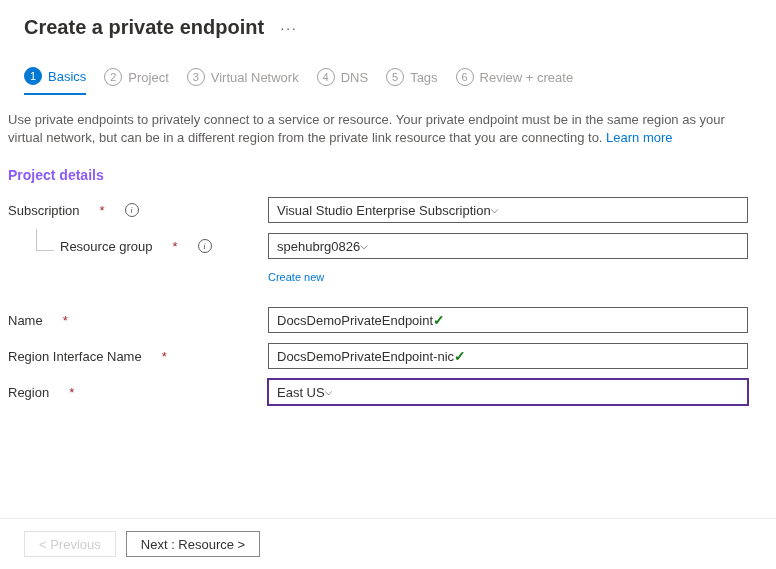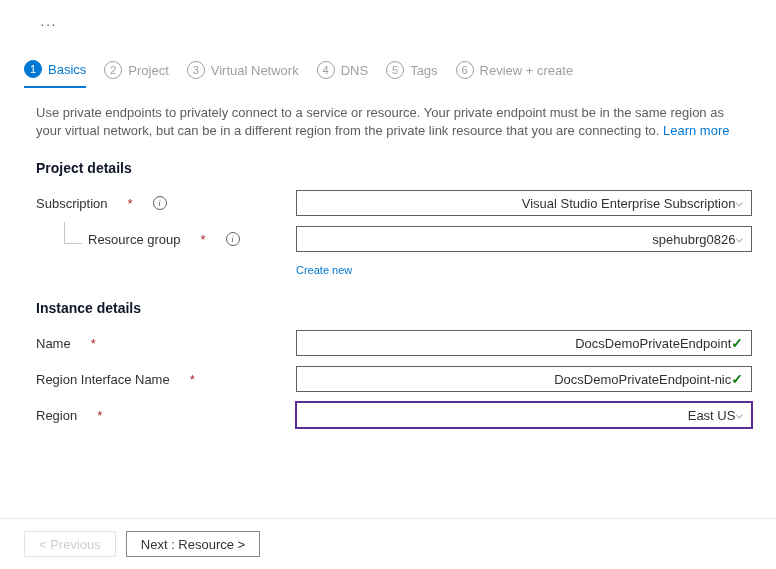--- a/index.html
+++ b/index.html
@@ -63,38 +63,38 @@
       border: 1px solid #a19f9d;
       font-size: 11px;
       color: #a19f9d;
     }
     .tab.active .tab-number {
       background: #0078d4;
       border-color: #0078d4;
       color: #fff;
     }
     .content {
-      padding: 16px 24px 0 36px;
+      padding: 16px 24px 0 8px;
     }
     .description {
       color: #605e5c;
       font-size: 13px;
       line-height: 1.4;
       margin-bottom: 20px;
     }
     .learn-more {
       color: #0078d4;
       text-decoration: none;
       cursor: pointer;
     }
     .section-title {
       font-weight: 600;
       font-size: 14px;
       margin-bottom: 14px;
-      color: #0f172a;
+      color: #8b5cf6;
     }
     .form-row {
       display: flex;
       align-items: center;
       margin-bottom: 10px;
     }
     .form-label {
       width: 260px;
       font-size: 13px;
       color: #323130;
@@ -139,21 +139,21 @@
     .select-box, .text-input {
       width: 100%;
       height: 26px;
       border: 1px solid #605e5c;
       padding: 0 8px;
       font-size: 13px;
       font-family: inherit;
       background: #fff;
       display: flex;
       align-items: center;
-      justify-content: flex-end;
+      justify-content: flex-start;
       cursor: pointer;
       position: relative;
     }
     .select-box.focused {
       border: 1px solid #5c2e91;
       outline: 1px solid #5c2e91;
     }
     .text-input {
       cursor: text;
     }
@@ -203,20 +203,21 @@
       cursor: not-allowed;
     }
     .instance-section {
       margin-top: 6px;
     }
   </style>
 </head>
 <body>
 
 <div class="header">
+  <h1>Create a private endpoint</h1>
   <span class="header-more">···</span>
 </div>
 
 <div class="tabs">
   <div class="tab active">
     <span class="tab-number">1</span>
     <span>Basics</span>
   </div>
   <div class="tab">
     <span class="tab-number">2</span>
@@ -271,21 +272,20 @@
     <div class="form-control">
       <div class="select-box">
         <span>spehubrg0826</span>
         <span class="chevron">⌵</span>
       </div>
     </div>
   </div>
   <a class="create-new">Create new</a>
 
   <div class="instance-section">
-    <div class="section-title">Instance details</div>
 
     <div class="form-row">
       <div class="form-label">
         <span>Name</span>
         <span class="required-star">*</span>
       </div>
       <div class="form-control">
         <div class="text-input">
           <span>DocsDemoPrivateEndpoint</span>
           <span class="check-icon">✓</span>

